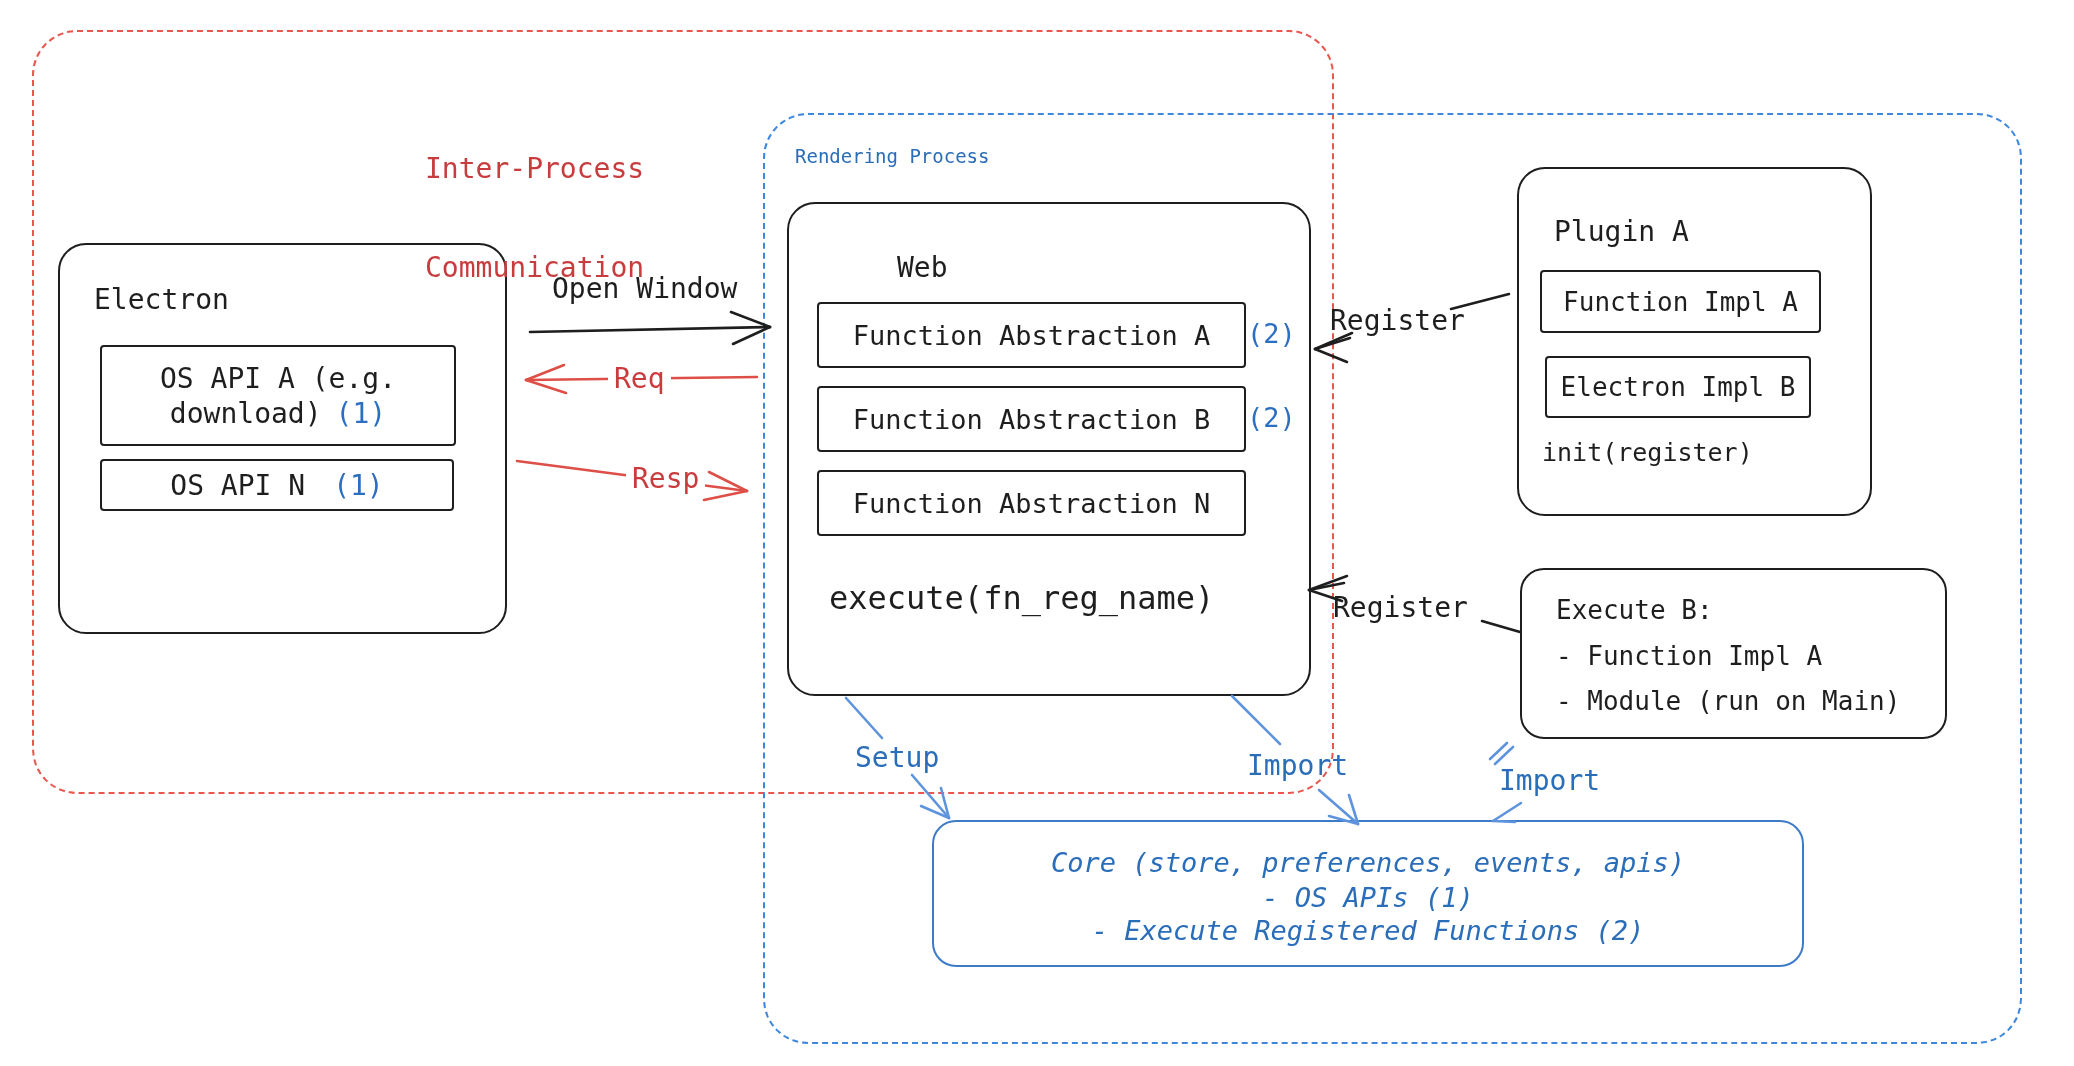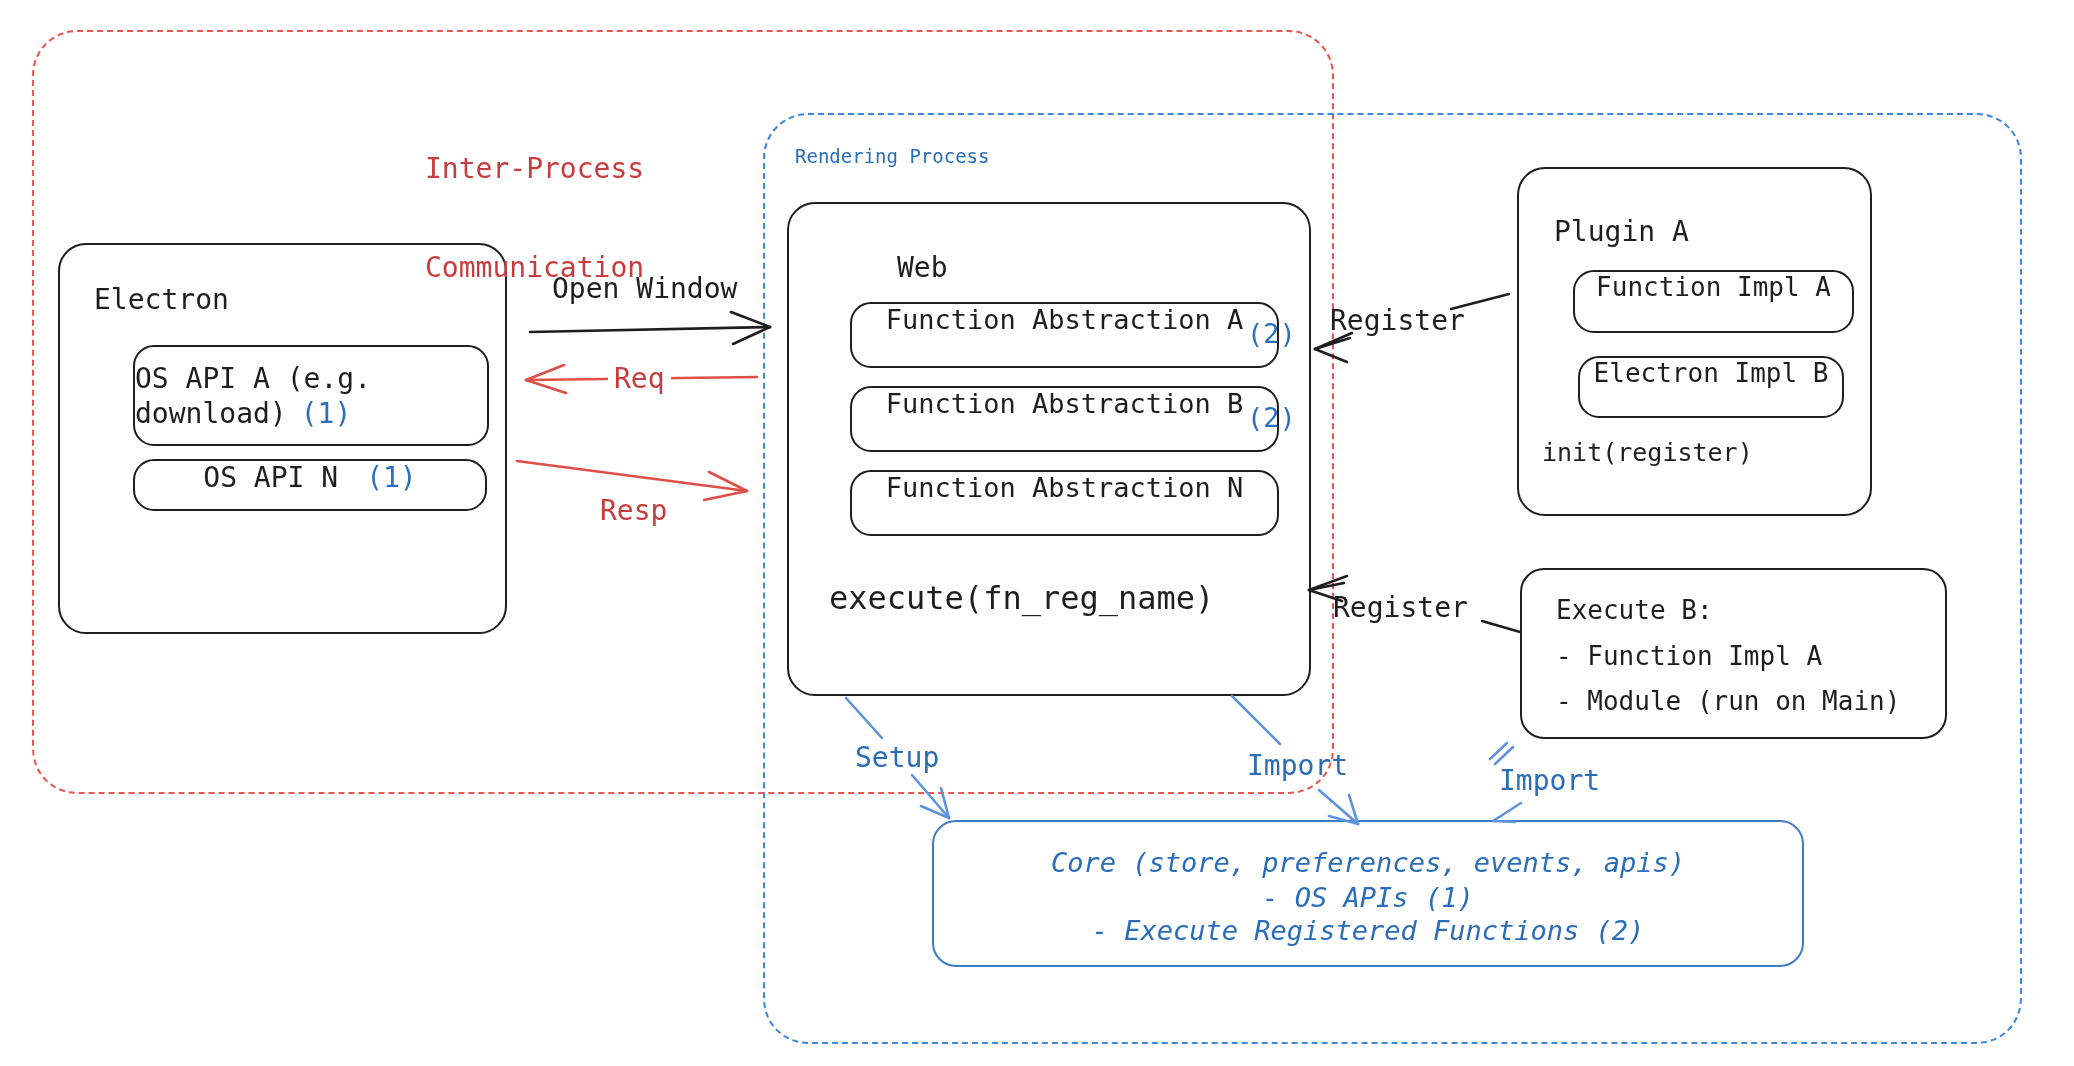--- a/index.html
+++ b/index.html
@@ -14,22 +14,22 @@
   }
   html,body{margin:0;padding:0;background:#fff;}
   #canvas{
     position:relative;width:2074px;height:1066px;background:#ffffff;overflow:hidden;
     font-family:"DejaVu Sans Mono","Liberation Mono",monospace;color:var(--ink);
   }
   .region{position:absolute;border:2.5px dashed;border-radius:45px;background:transparent;z-index:1;}
   #red-region{left:32px;top:30px;width:1298px;height:760px;border-color:var(--red-dash);}
   #blue-region{left:763px;top:113px;width:1255px;height:927px;border-color:var(--blue-dash);}
   .box{position:absolute;border:2.5px solid var(--ink);border-radius:28px;background:transparent;z-index:2;}
-  .subbox{position:absolute;border:2.5px solid var(--ink);border-radius:21px;background:transparent;
-          display:flex;align-items:flex-start;justify-content:center;margin-left:33px;}
+  .subbox{position:absolute;border:2.5px solid var(--ink);border-radius:4px;background:transparent;
+          display:flex;align-items:center;justify-content:center;}
   .lbl{position:absolute;white-space:pre;line-height:1.15;}
   .title{font-size:28px;}
   .badge{color:var(--badge-blue);}
   
   #ipc-label{left:425px;top:86px;font-size:28px;color:var(--red-text);line-height:33px;z-index:3;}
   #rendering-label{left:795px;top:146px;font-size:19px;color:var(--blue-text);z-index:3;}
   
   #electron-box{left:58px;top:243px;width:445px;height:387px;}
   #electron-title{left:34px;top:39px;}
   #os-api-a{left:40px;top:100px;width:352px;height:97px;flex-direction:column;font-size:28px;}
@@ -63,21 +63,21 @@
   .core-line{position:absolute;left:0;width:100%;text-align:center;font-size:27px;color:var(--blue-text);white-space:pre;}
   #core-line-0{top:25px;} #core-line-1{top:60px;} #core-line-2{top:93px;}
   
   #arrows{position:absolute;left:0;top:0;width:2074px;height:1066px;z-index:4;pointer-events:none;}
   #arrows path{fill:none;stroke-width:2.6;stroke-linecap:round;stroke-linejoin:round;}
   .s-black{stroke:var(--ink);} .s-red{stroke:var(--red-arrow);} .s-blue{stroke:var(--blue-arrow);}
   
   .arrow-label{position:absolute;font-size:28px;line-height:1.1;z-index:5;white-space:pre;}
   #open-window-label{left:552px;top:274px;color:var(--ink);}
   #req-label{left:608px;top:364px;color:var(--red-text);background:#fff;padding:0 6px;}
-  #resp-label{left:594px;top:464px;color:var(--red-text);background:#fff;padding:0 6px;margin-top:32px;}
+  #resp-label{left:626px;top:464px;color:var(--red-text);background:#fff;padding:0 6px;}
   #register-a-label{left:1330px;top:306px;color:var(--ink);}
   #register-b-label{left:1333px;top:593px;color:var(--ink);}
   #setup-label{left:855px;top:743px;color:var(--blue-text);}
   #import-web-label{left:1247px;top:751px;color:var(--blue-text);}
   #import-plugin-label{left:1499px;top:766px;color:var(--blue-text);}
 </style>
 </head>
 <body>
 
 <div id="canvas">

